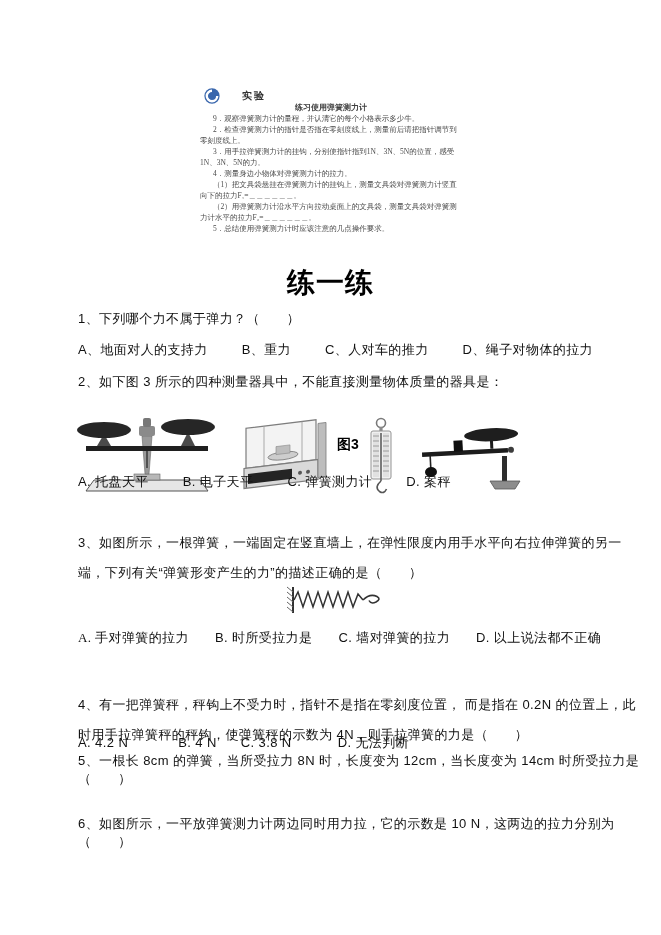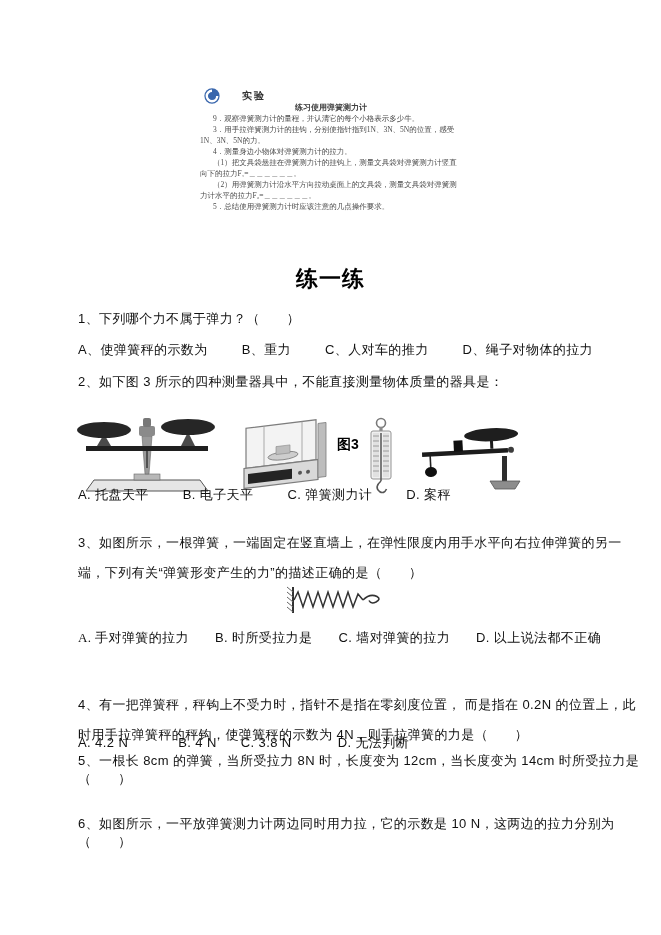--- a/index.html
+++ b/index.html
@@ -16,21 +16,21 @@
   }
   .expbox-head { position:absolute; left:8px; top:2px; display:flex; align-items:center; gap:21px; }
   .expbox-head .lbl { font-size:10px; font-weight:bold; color:#333; letter-spacing:2px; }
   .expbox-title { position:absolute; left:0; top:17px; width:100%; text-align:center;
     font-size:8px; font-weight:bold; color:#3f3f3f; }
   .expbox-steps { position:absolute; left:5px; top:28px; width:262px; }
   .expbox-steps p { margin:0; font-size:7.5px; line-height:11px; text-indent:13px; }
 
   
   .heading { left:0; top:264px; width:661px; text-align:center;
-    font-size:22px; font-weight:bold; letter-spacing:1px; color:#000; }
+    font-size:28px; font-weight:bold; letter-spacing:1px; color:#000; }
 
   
   .qtext { left:78px; font-size:13px; letter-spacing:0.4px; color:#111; }
   .qblock { width:560px; line-height:30px; }
   .opts span { display:inline-block; margin-right:30px; white-space:nowrap; }
   .opts.tight span { margin-right:14px; }
   .figlabel { font-size:14px; font-weight:bold; color:#000; }
 
   svg { display:block; }
 </style>
@@ -43,33 +43,34 @@
     <div class="expbox-head">
       <svg width="18" height="18" viewBox="0 0 20 20">
         <circle cx="10" cy="10" r="8.5" fill="#3a67ad"></circle>
         <path d="M10 4.2 a5.8 5.8 0 1 0 5.8 5.8" stroke="#ffffff" stroke-width="2.6" fill="none"></path>
       </svg>
       <span class="lbl">实验</span>
     </div>
     <div class="expbox-title">练习使用弹簧测力计</div>
     <div class="expbox-steps">
       <p>9．观察弹簧测力计的量程，并认清它的每个小格表示多少牛。</p>
+      <p>2．检查弹簧测力计的指针是否指在零刻度线上，测量前后请把指针调节到零刻度线上。</p>
       <p>3．用手拉弹簧测力计的挂钩，分别使指针指到1N、3N、5N的位置，感受1N、3N、5N的力。</p>
       <p>4．测量身边小物体对弹簧测力计的拉力。</p>
       <p>（1）把文具袋悬挂在弹簧测力计的挂钩上，测量文具袋对弹簧测力计竖直向下的拉力F₁=＿＿＿＿＿＿。</p>
       <p>（2）用弹簧测力计沿水平方向拉动桌面上的文具袋，测量文具袋对弹簧测力计水平的拉力F₂=＿＿＿＿＿＿。</p>
       <p>5．总结使用弹簧测力计时应该注意的几点操作要求。</p>
     </div>
   </div>
 
   <div class="abs heading">练一练</div>
 
   <div class="abs qtext" style="top:310px;">1、下列哪个力不属于弹力？（　　）</div>
   <div class="abs qtext opts" style="top:341px;">
-    <span>A、使弹簧秤的示数为</span>
+    <span>A、地面对人的支持力</span>
     <span>B、重力</span>
     <span>C、人对车的推力</span>
     <span>D、绳子对物体的拉力</span>
   </div>
 
   <div class="abs qtext" style="top:373px;">2、如下图 3 所示的四种测量器具中，不能直接测量物体质量的器具是：</div>
 
   <svg class="abs" style="left:76px; top:408px;" width="142" height="90" viewBox="0 0 142 90">
     <path d="M18 72 L124 72 L132 83 L10 83 Z" fill="#e6e6e6" stroke="#555" stroke-width="1"></path>
     <rect x="58" y="66" width="26" height="6" fill="#b8b8b8" stroke="#666" stroke-width="0.6"></rect>
@@ -136,21 +137,21 @@
       <line x1="74" y1="22" x2="74" y2="30" stroke="#1c1c1c" stroke-width="3"></line>
       <ellipse cx="74" cy="16" rx="27" ry="6.5" fill="#1e1e1e"></ellipse>
       <line x1="12" y1="34" x2="12" y2="46" stroke="#222" stroke-width="1.6"></line>
       <ellipse cx="12" cy="50" rx="6" ry="5" fill="#101010"></ellipse>
       <circle cx="93" cy="32" r="3" fill="#3d3d3d"></circle>
     </g>
     <rect x="84" y="36" width="5" height="26" fill="#2e2e2e"></rect>
     <path d="M72 61 L102 61 L97 69 L77 69 Z" fill="#8d8d8d" stroke="#555" stroke-width="0.8"></path>
   </svg>
 
-  <div class="abs qtext opts" style="top:486px;">
+  <div class="abs qtext opts" style="top:473px;">
     <span>A. 托盘天平</span>
     <span>B. 电子天平</span>
     <span>C. 弹簧测力计</span>
     <span>D. 案秤</span>
   </div>
 
   <div class="abs qtext qblock" style="top:528px;">3、如图所示，一根弹簧，一端固定在竖直墙上，在弹性限度内用手水平向右拉伸弹簧的另一端，下列有关“弹簧形变产生的力”的描述正确的是（　　）</div>
 
   <svg class="abs" style="left:283px; top:585px;" width="110" height="30" viewBox="0 0 110 30">
     <line x1="10" y1="2" x2="10" y2="28" stroke="#333" stroke-width="2"></line>

